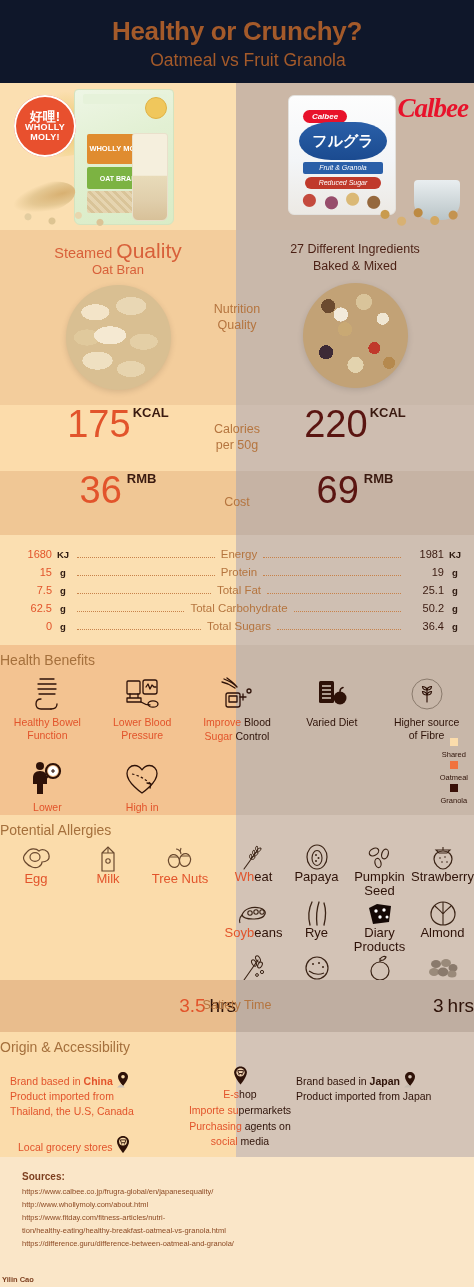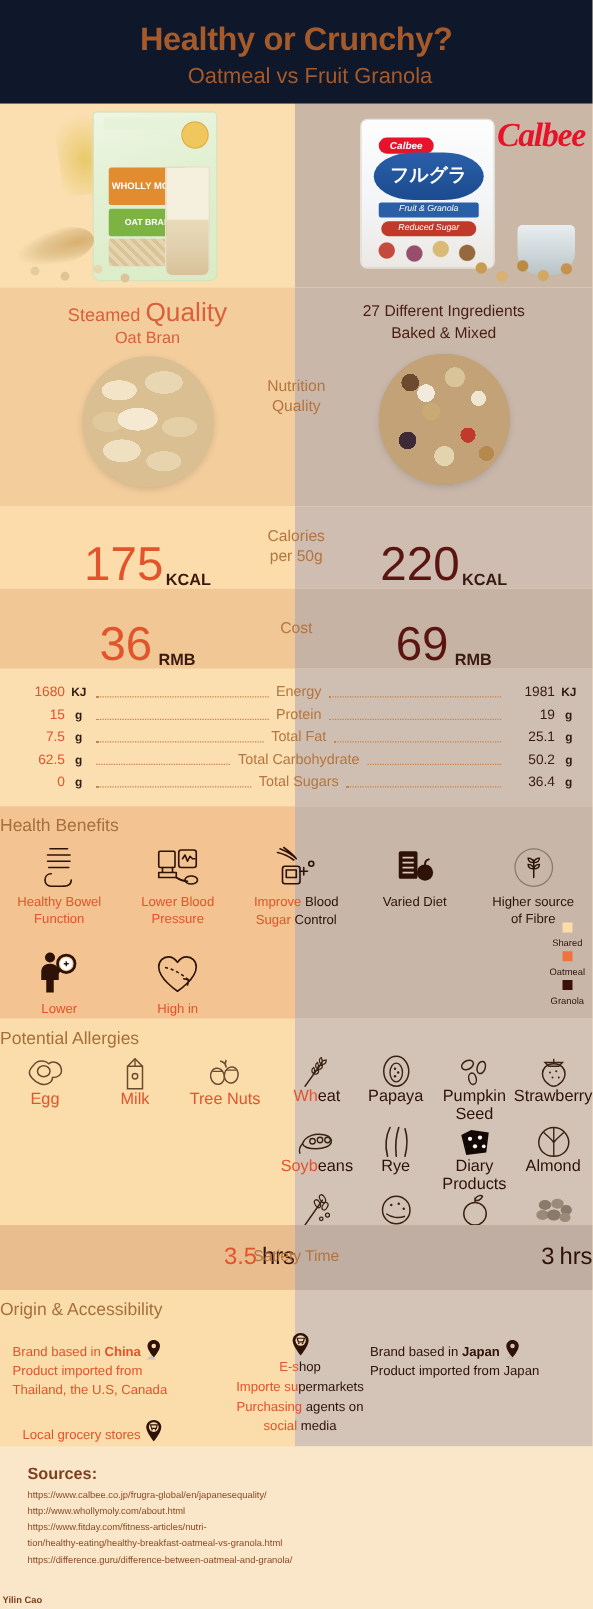--- a/index.html
+++ b/index.html
@@ -192,21 +192,21 @@
   }
 
   
   .band-cal { height:66px; }
   .band-cal .half-l { background:#fcdcab; }
   .band-cal .half-r { background:#cebdb0; }
   .band-cost { height:64px; }
   .band-cost .half-l { background:#f0c795; }
   .band-cost .half-r { background:#c6b3a4; }
 
-  .bigval { height:100%; display:flex; align-items:flex-end; justify-content:center; }
+  .bigval { height:100%; display:flex; align-items:flex-start; justify-content:center; }
   .bigval .num { font-size:38px; line-height:1; }
   .bigval .unit { font-size:13px; font-weight:bold; margin-left:2px; }
   .bigval.left .num { color:#e2542b; }
   .bigval.left .unit { color:#3a1a10; }
   .bigval.right .num { color:#5a1511; }
   .bigval.right .unit { color:#3a1a10; }
   .band-cost .bigval .unit{ margin-left:5px; }
 
   
   .band-table { height:110px; }
@@ -271,21 +271,21 @@
   .or-l { position:absolute; left:10px; top:40px; width:170px; font-size:10.5px; color:#e2542b; line-height:1.45; }
   .or-l b { color:#e2542b; }
   .or-r { position:absolute; left:296px; top:40px; width:176px; font-size:10.5px; color:#2e1208; line-height:1.45; }
   .or-c { position:absolute; left:158px; top:34px; width:164px; text-align:center; font-size:10.5px; line-height:1.5; }
   .pin { display:inline-block; vertical-align:-3px; }
   .mixtxt .o { color:#e2542b; } .mixtxt .d { color:#2e1208; }
   .or-local { position:absolute; left:18px; top:104px; font-size:10.5px; color:#e2542b; }
 
   
   .band-src { height:113px; background:#fae6c8; padding:14px 0 0 22px; }
-  .src-h { font-size:13px; color:#7d3f1f; font-weight:bold; margin-bottom:4px; }
+  .src-h { font-size:10px; color:#7d3f1f; font-weight:bold; margin-bottom:4px; }
   .src-l { font-size:7.5px; color:#8c4a24; line-height:1.72; }
   .author { position:absolute; left:2px; bottom:3px; font-size:7.5px; color:#7d3f1f; font-weight:bold; }
 
   svg { display:block; }
 </style>
 </head>
 <body>
 
 <div class="page">
 
@@ -300,20 +300,25 @@
         <div class="wheat-stalk"></div>
         <div class="pouch">
           <div class="gold-seal"></div>
           <div class="pouch-label">WHOLLY MOLY!</div>
           <div class="pouch-label2">OAT BRAN</div>
           <div class="pouch-window"></div>
         </div>
         <div class="glass"></div>
         <div class="spoon"></div>
         <div class="oat-scatter"></div>
+        <div class="wm-badge">
+          <span class="wm-cn">好哩!</span>
+          <span class="wm-en">WHOLLY</span>
+          <span class="wm-en">MOLY!</span>
+        </div>
       </div>
     </div>
     <div class="half-r">
       <div class="prod-img">
         <div class="calbee-bag">
           <div class="calbee-sm">Calbee</div>
           <div class="calbee-blue">フルグラ</div>
           <div class="calbee-fg">Fruit &amp; Granola</div>
           <div class="calbee-rs">Reduced Sugar</div>
           <div class="calbee-fruit"></div>

